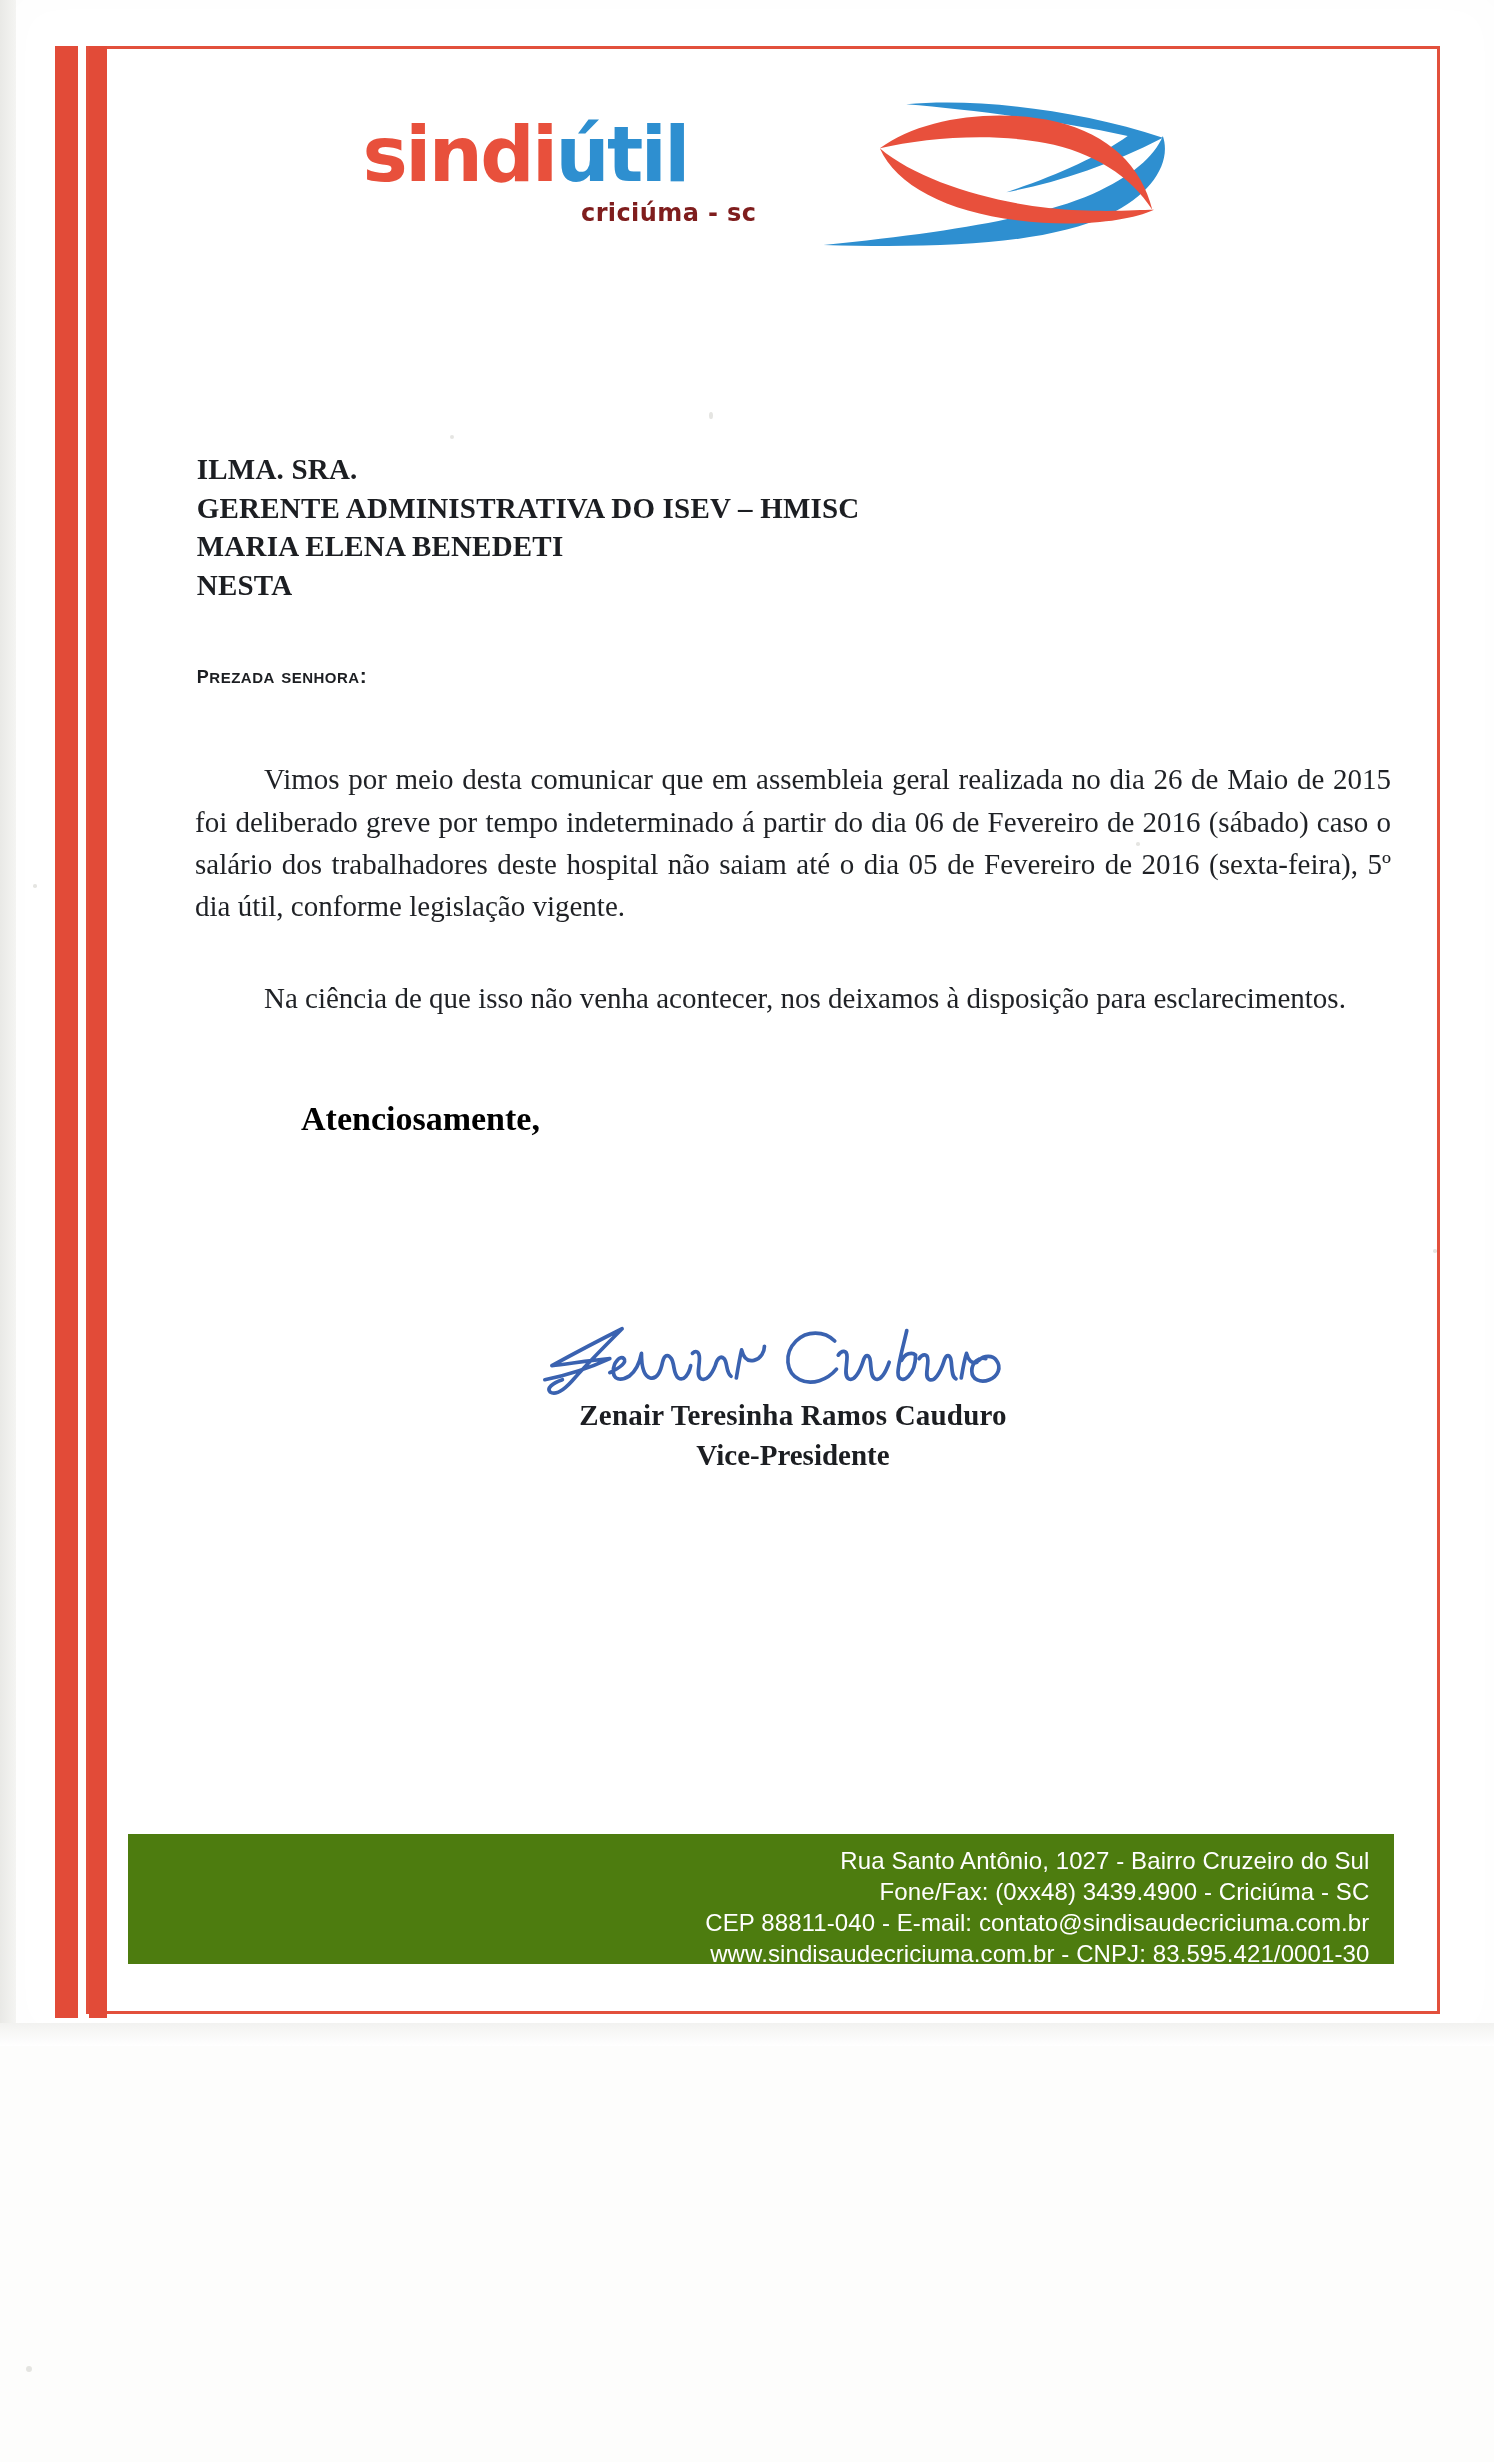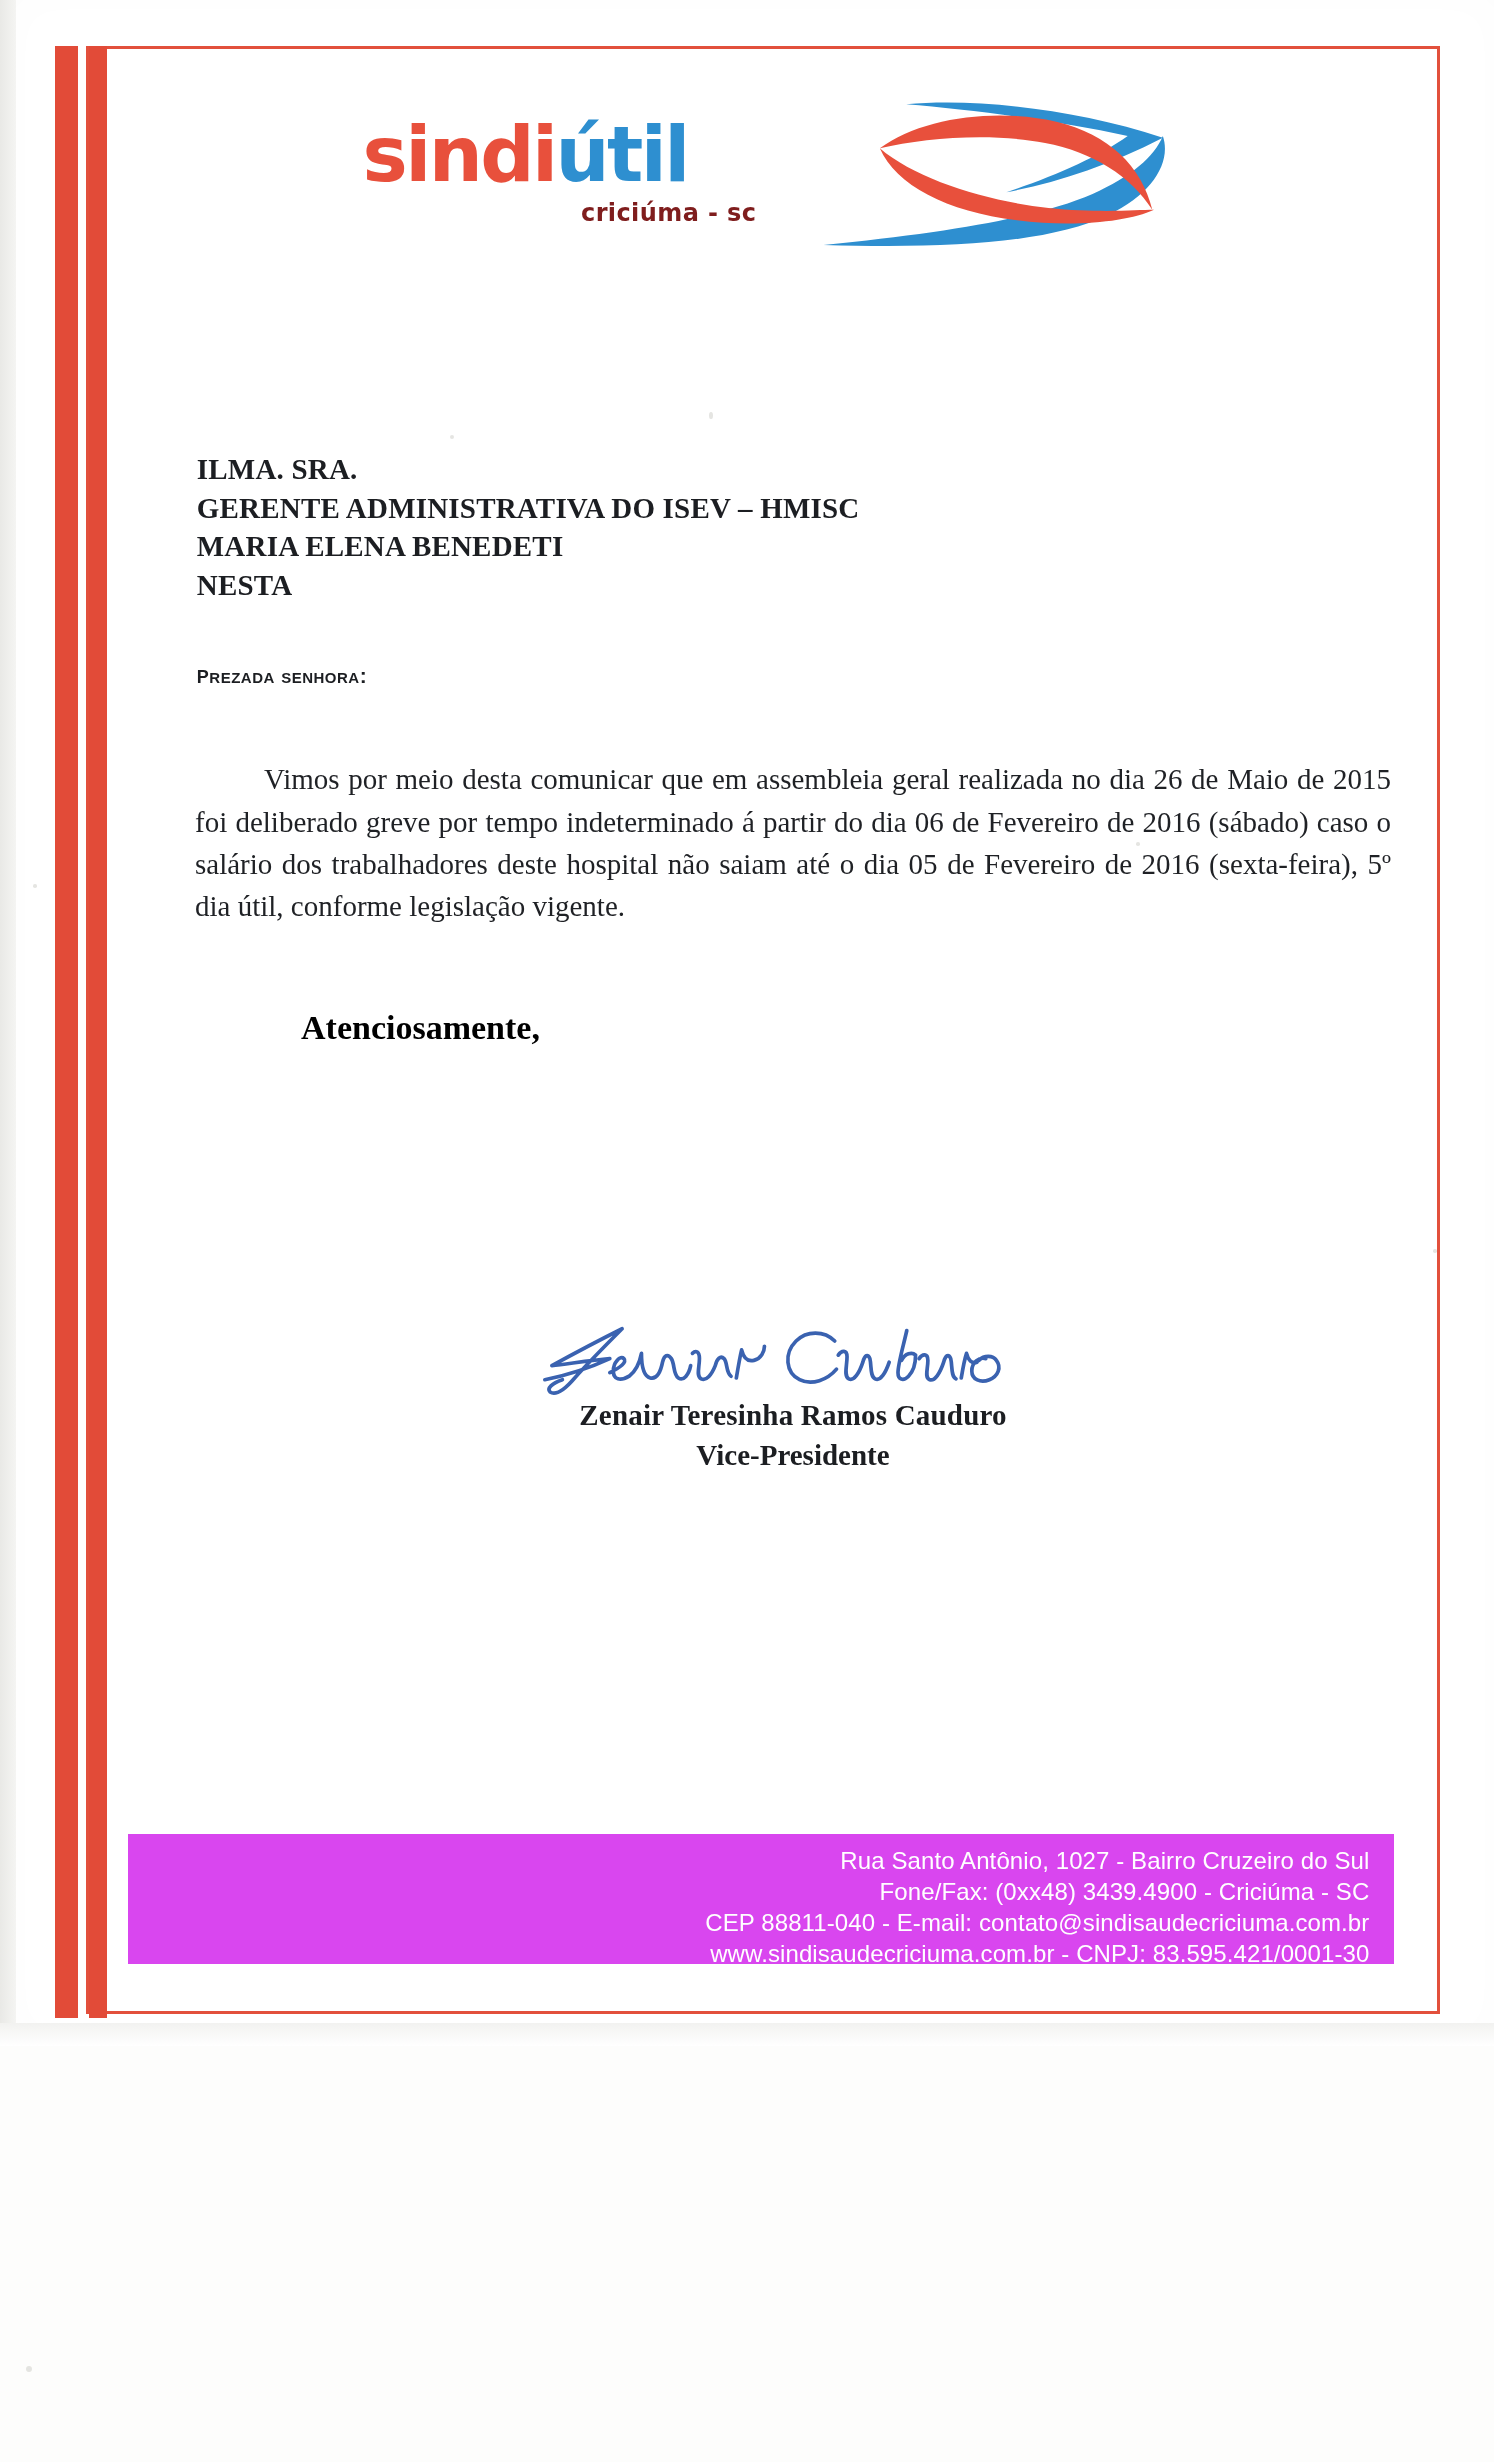--- a/index.html
+++ b/index.html
@@ -205,21 +205,21 @@
     color: #1c1e22;
   }
 
   
   .footer-band {
     position: absolute;
     left: 128px;
     top: 1834px;
     width: 1266px;
     height: 130px;
-    background: #d946ef;
+    background: #4d7c0f;
   }
   .footer-lines {
     position: absolute;
     right: 24.6px;
     top: 10.6px;
     text-align: right;
   }
   .footer-lines div {
     font-family: "Liberation Sans", sans-serif;
     font-size: 24px;
@@ -284,20 +284,21 @@
   <div class="recipient">
     <div>ILMA. SRA.</div>
     <div>GERENTE ADMINISTRATIVA DO ISEV – HMISC</div>
     <div>MARIA ELENA BENEDETI</div>
     <div>NESTA</div>
   </div>
 
   <div class="salutation">Prezada Senhora:</div>
 
   <p class="para p1">Vimos por meio desta comunicar que em assembleia geral realizada no dia 26 de Maio de 2015 foi deliberado greve por tempo indeterminado á partir do dia 06 de Fevereiro de 2016 (sábado) caso o salário dos trabalhadores deste hospital não saiam até o dia 05 de Fevereiro de 2016 (sexta-feira), 5º dia útil, conforme legislação vigente.</p>
+  <p class="para p2">Na ciência de que isso não venha acontecer, nos deixamos à disposição para esclarecimentos.</p>
 
   <p class="closing">Atenciosamente,</p>
 </div>
 
 <div class="sign-block">
   <div class="sign-ink">
     <svg width="492" height="97" viewBox="0 0 560 110" xmlns="http://www.w3.org/2000/svg">
       <g fill="none" stroke="#3a62b0" stroke-width="4.2" stroke-linecap="round" stroke-linejoin="round">
 
         <path d="M18 78 C 38 74, 66 66, 92 54 C 70 56, 44 60, 26 62

